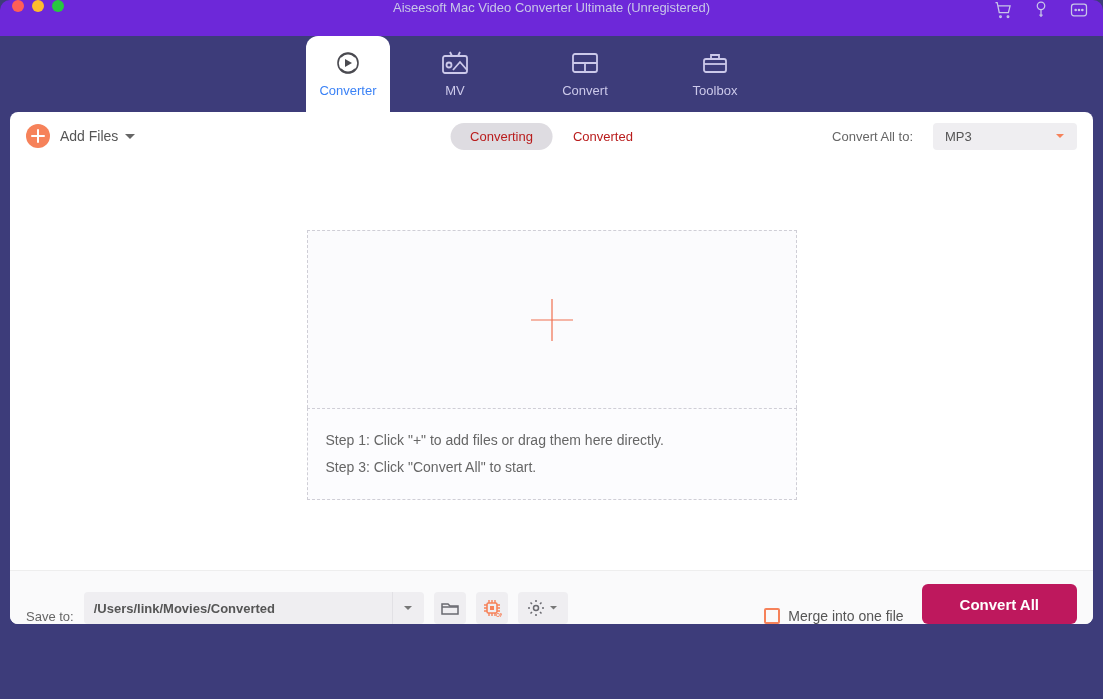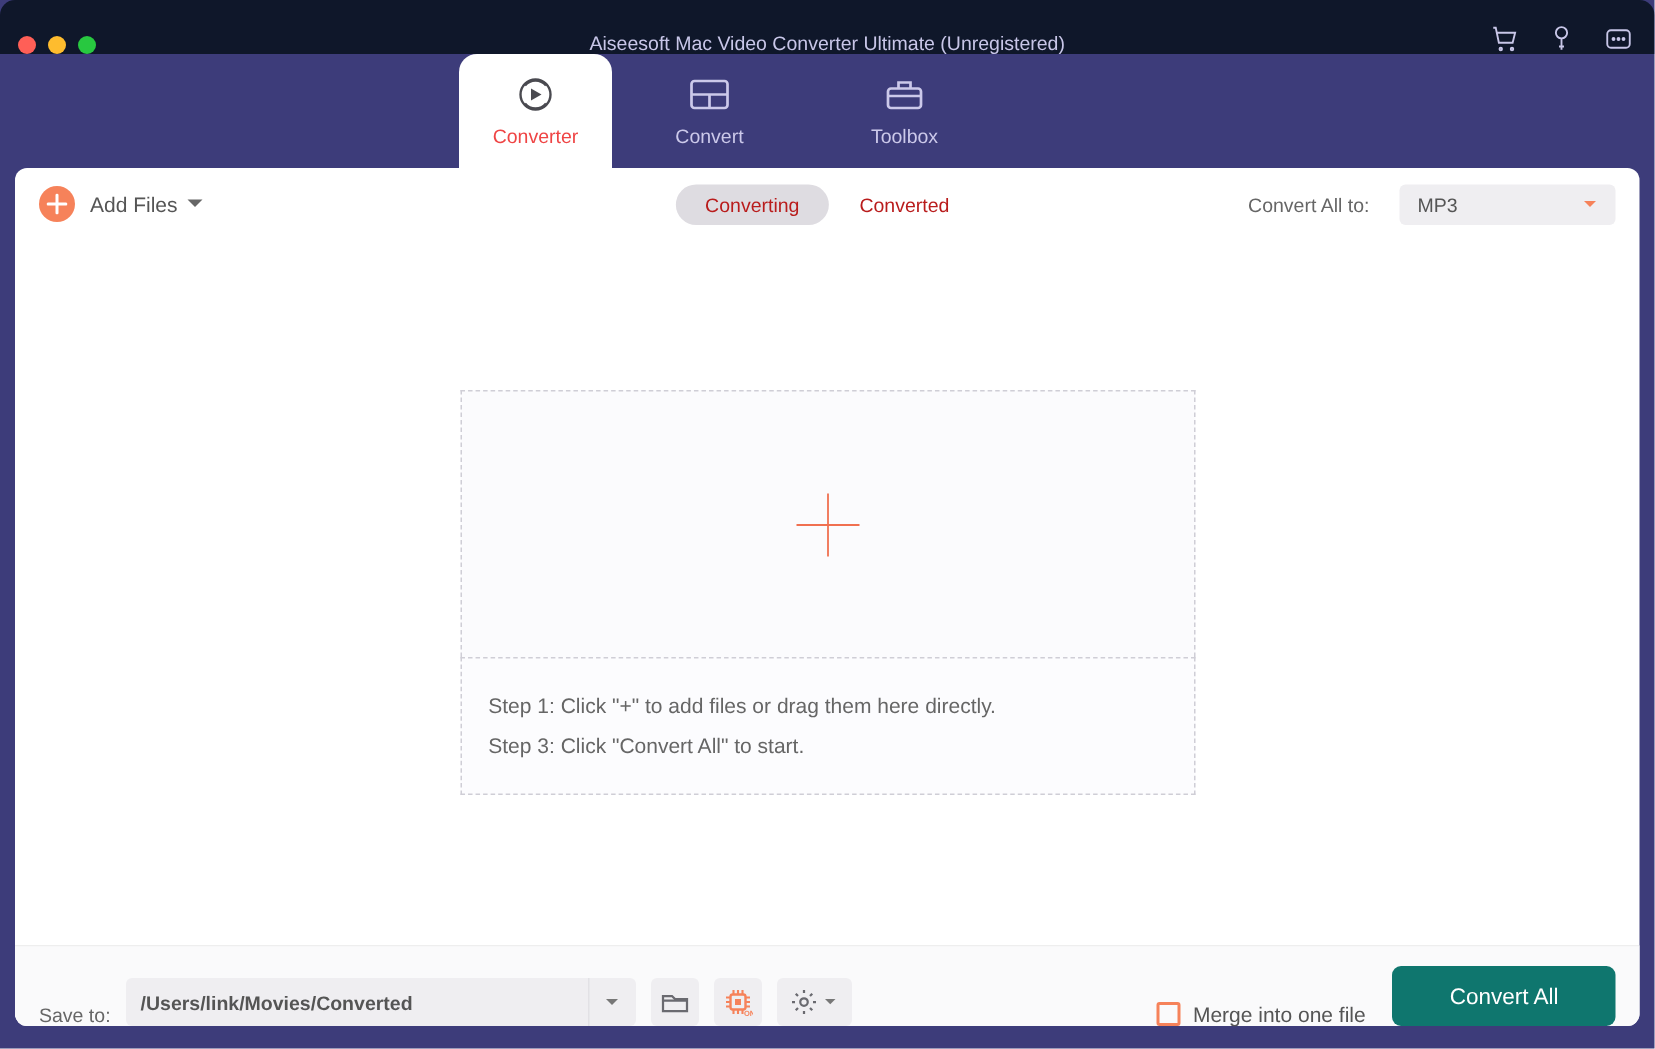--- a/index.html
+++ b/index.html
@@ -6,23 +6,23 @@
 body {
   font-family: -apple-system, BlinkMacSystemFont, "Segoe UI", Arial, sans-serif;
   width: 1103px;
   height: 699px;
   background: #3d3c7a;
   overflow: hidden;
   border-radius: 10px;
 }
 .titlebar {
   height: 36px;
-  background: #0f172a;
-  display: flex;
-  align-items: flex-end;
+  background: #6d28d9;
+  display: flex;
+  align-items: flex-start;
   position: relative;
 }
 .traffic-lights {
   display: flex;
   gap: 8px;
   padding-left: 12px;
 }
 .traffic-light { width: 12px; height: 12px; border-radius: 50%; }
 .tl-close { background: #ff5f57; }
 .tl-min { background: #febc2e; }
@@ -54,32 +54,32 @@
   display: flex;
   flex-direction: column;
   align-items: center;
   justify-content: center;
   gap: 8px;
   color: #ccc9ea;
   cursor: pointer;
 }
 .tab.active {
   background: #ffffff;
-  color: #ef4444;
+  color: #3b82f6;
   border-top-left-radius: 12px;
   border-top-right-radius: 12px;
-  width: 102px;
+  width: 84px;
 }
 .tab-icon { height: 24px; display: flex; align-items: center; justify-content: center; }
 .tab-label { font-size: 13px; }
 .main {
   background: #ffffff;
   margin: 0 10px;
   border-radius: 8px;
-  height: 572px;
+  height: 512px;
   display: flex;
   flex-direction: column;
 }
 .toolbar {
   height: 48px;
   display: flex;
   align-items: center;
   padding: 0 16px;
   position: relative;
 }
@@ -232,30 +232,31 @@
 }
 .merge-checkbox {
   width: 16px;
   height: 16px;
   border: 2px solid #f6825a;
   border-radius: 2px;
   cursor: pointer;
 }
 .merge-label { color: #555; font-size: 14px; }
 .convert-all-btn {
-  background: #0f766e;
+  background: #be185d;
   color: #fff;
   border-radius: 6px;
   padding: 0 38px;
   height: 40px;
   display: flex;
   align-items: center;
   font-size: 15px;
   margin-left: 8px;
   cursor: pointer;
+  font-weight: bold;
 }
 </style>
 </head>
 <body>
 
 <div class="titlebar">
   <div class="traffic-lights">
     <div class="traffic-light tl-close"></div>
     <div class="traffic-light tl-min"></div>
     <div class="traffic-light tl-max"></div>
@@ -290,20 +291,31 @@
   <div class="tab active">
     <div class="tab-icon">
       <svg width="28" height="28" viewBox="0 0 28 28" fill="none" stroke="#4a4a50" stroke-width="1.6">
           <circle cx="14" cy="14" r="10"></circle>
           <path d="M7 8 A9 9 0 0 1 21 8"></path>
           <path d="M21 20 A9 9 0 0 1 7 20"></path>
           <path d="M11 10 L18 14 L11 18 Z" fill="#4a4a50" stroke="none"></path>
         </svg>
     </div>
     <div class="tab-label">Converter</div>
+  </div>
+  <div class="tab">
+    <div class="tab-icon">
+      <svg width="30" height="26" viewBox="0 0 30 26" fill="none" stroke="#ccc9ea" stroke-width="1.8">
+          <path d="M10 2 L12 6 M20 2 L18 6"></path>
+          <rect x="3" y="6" width="24" height="17" rx="2"></rect>
+          <circle cx="9" cy="15" r="2.5"></circle>
+          <path d="M13 20 L20 12 L27 20"></path>
+        </svg>
+    </div>
+    <div class="tab-label">MV</div>
   </div>
   <div class="tab">
     <div class="tab-icon">
       <svg width="30" height="26" viewBox="0 0 30 26" fill="none" stroke="#ccc9ea" stroke-width="1.8">
           <rect x="3" y="4" width="24" height="18" rx="2"></rect>
           <path d="M3 13 H27 M15 13 V22"></path>
         </svg>
     </div>
     <div class="tab-label">Convert</div>
   </div>

